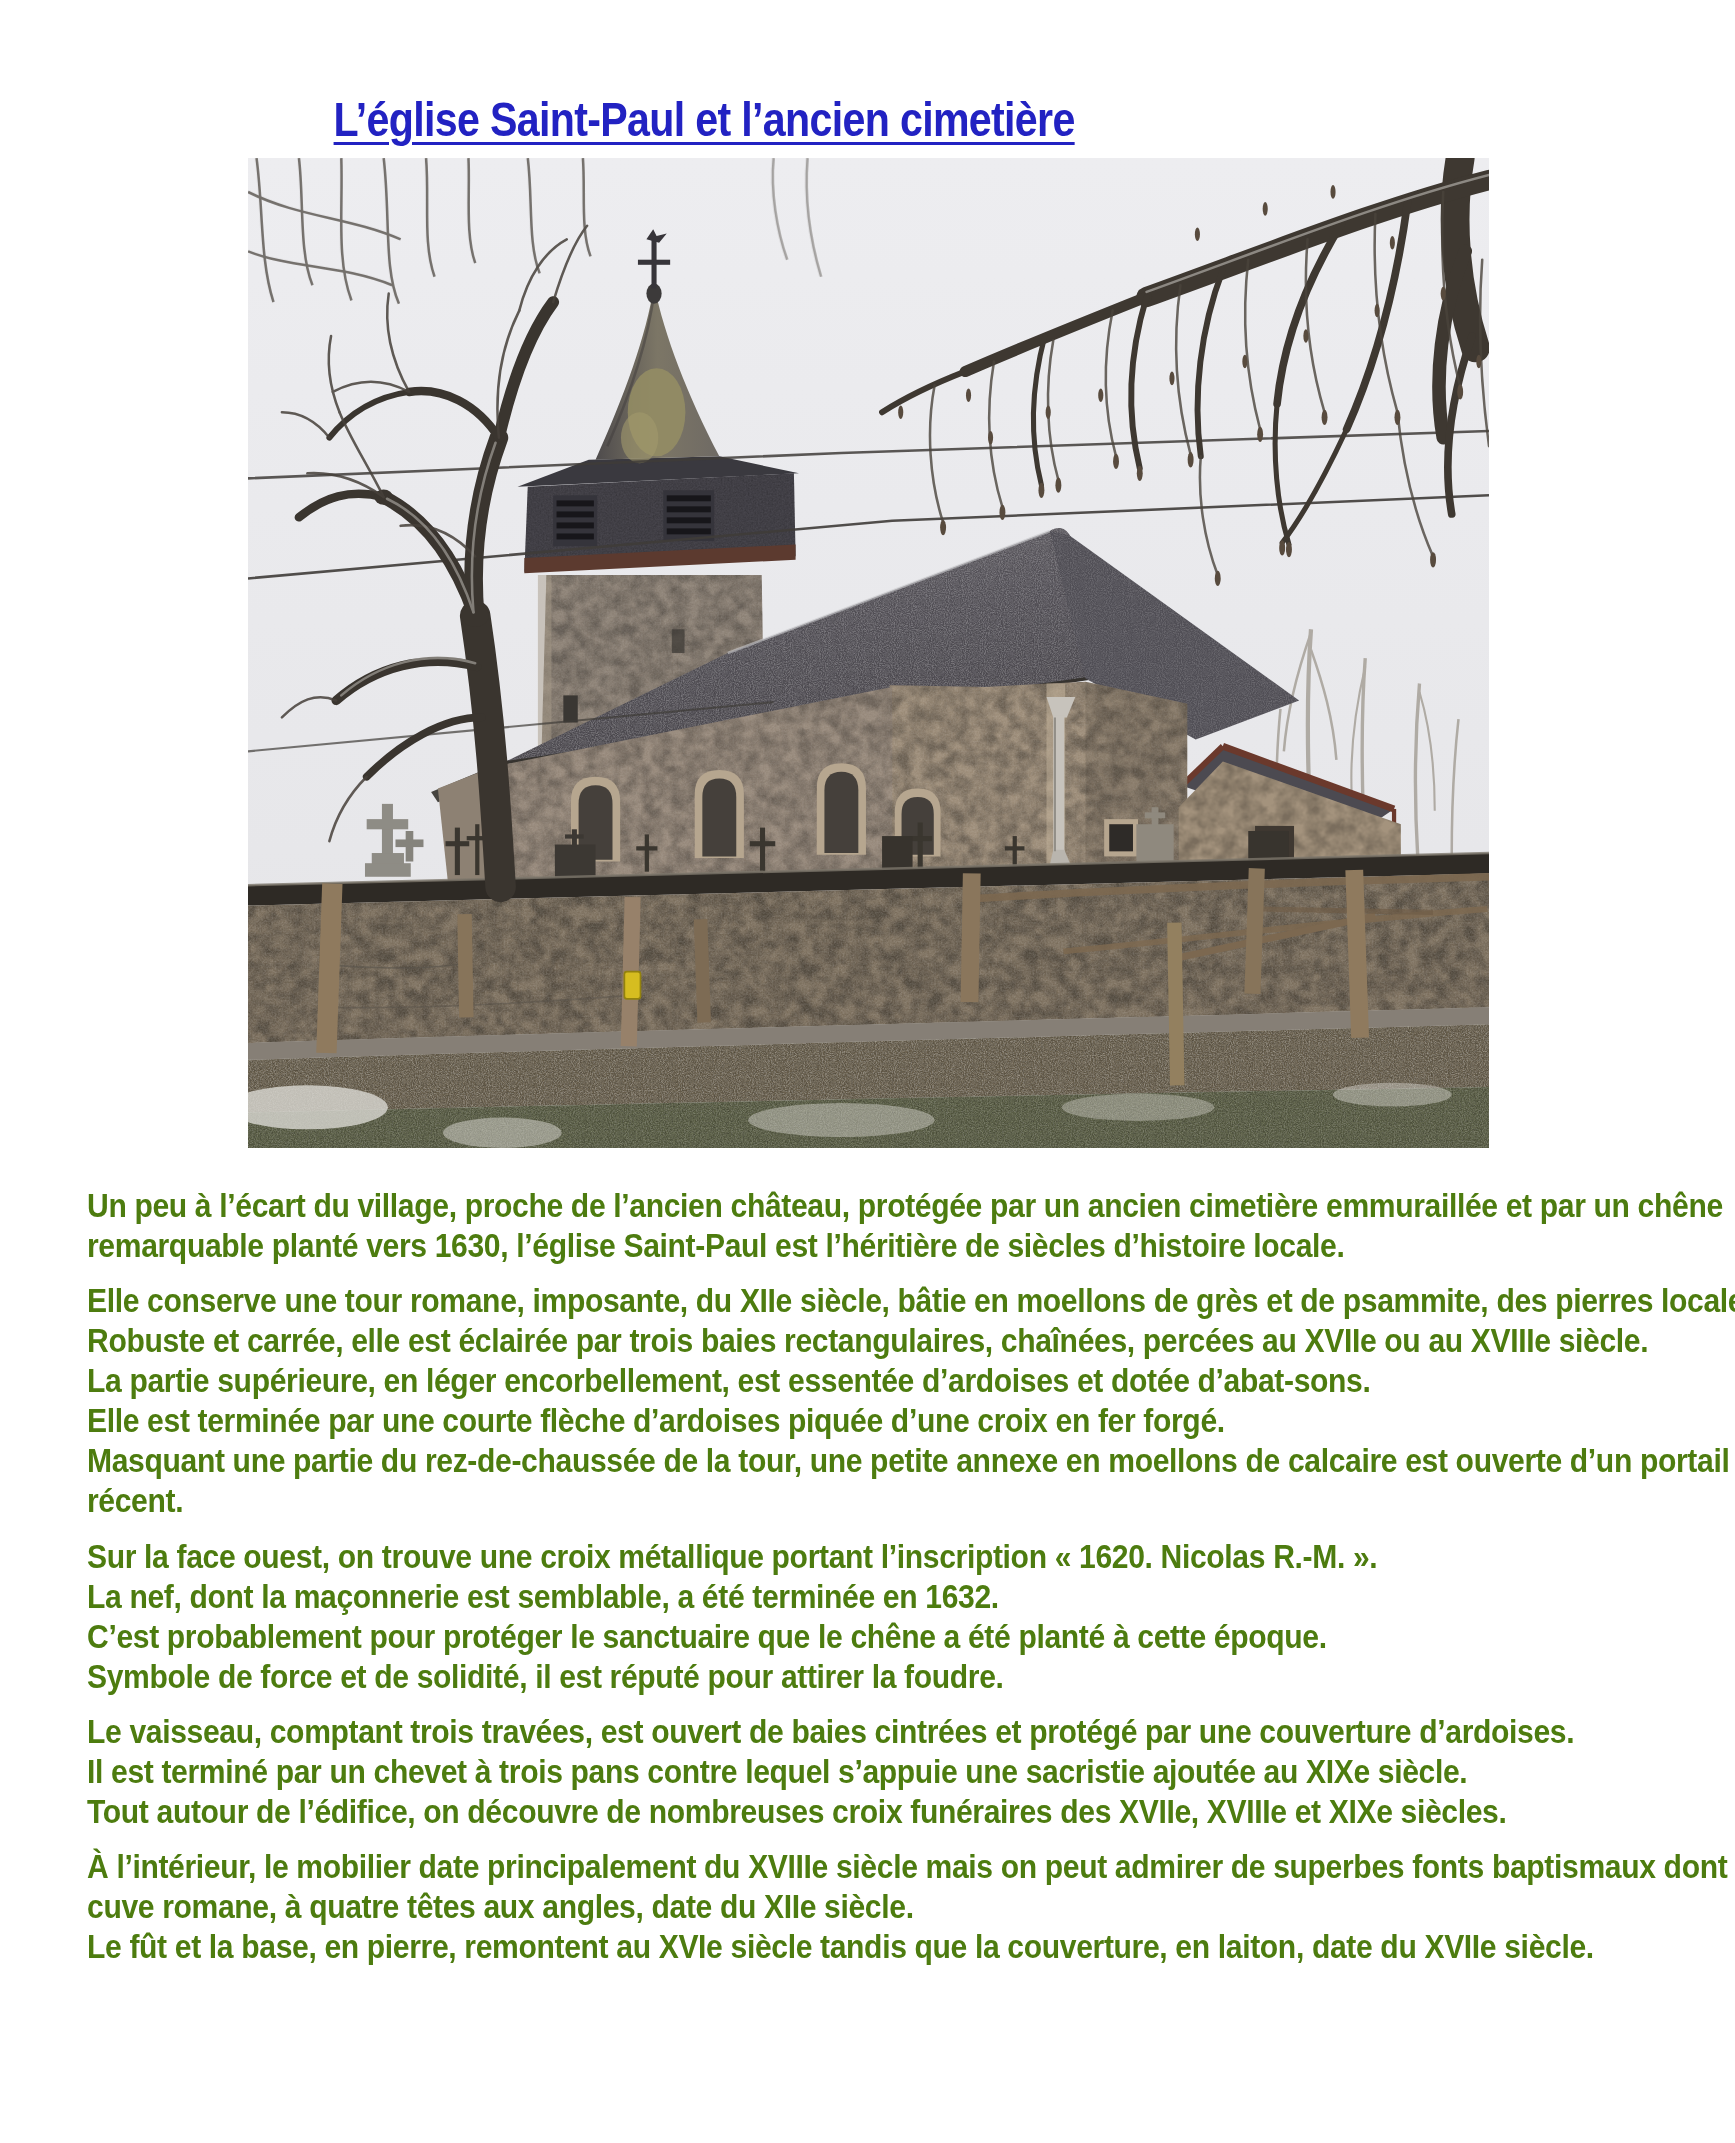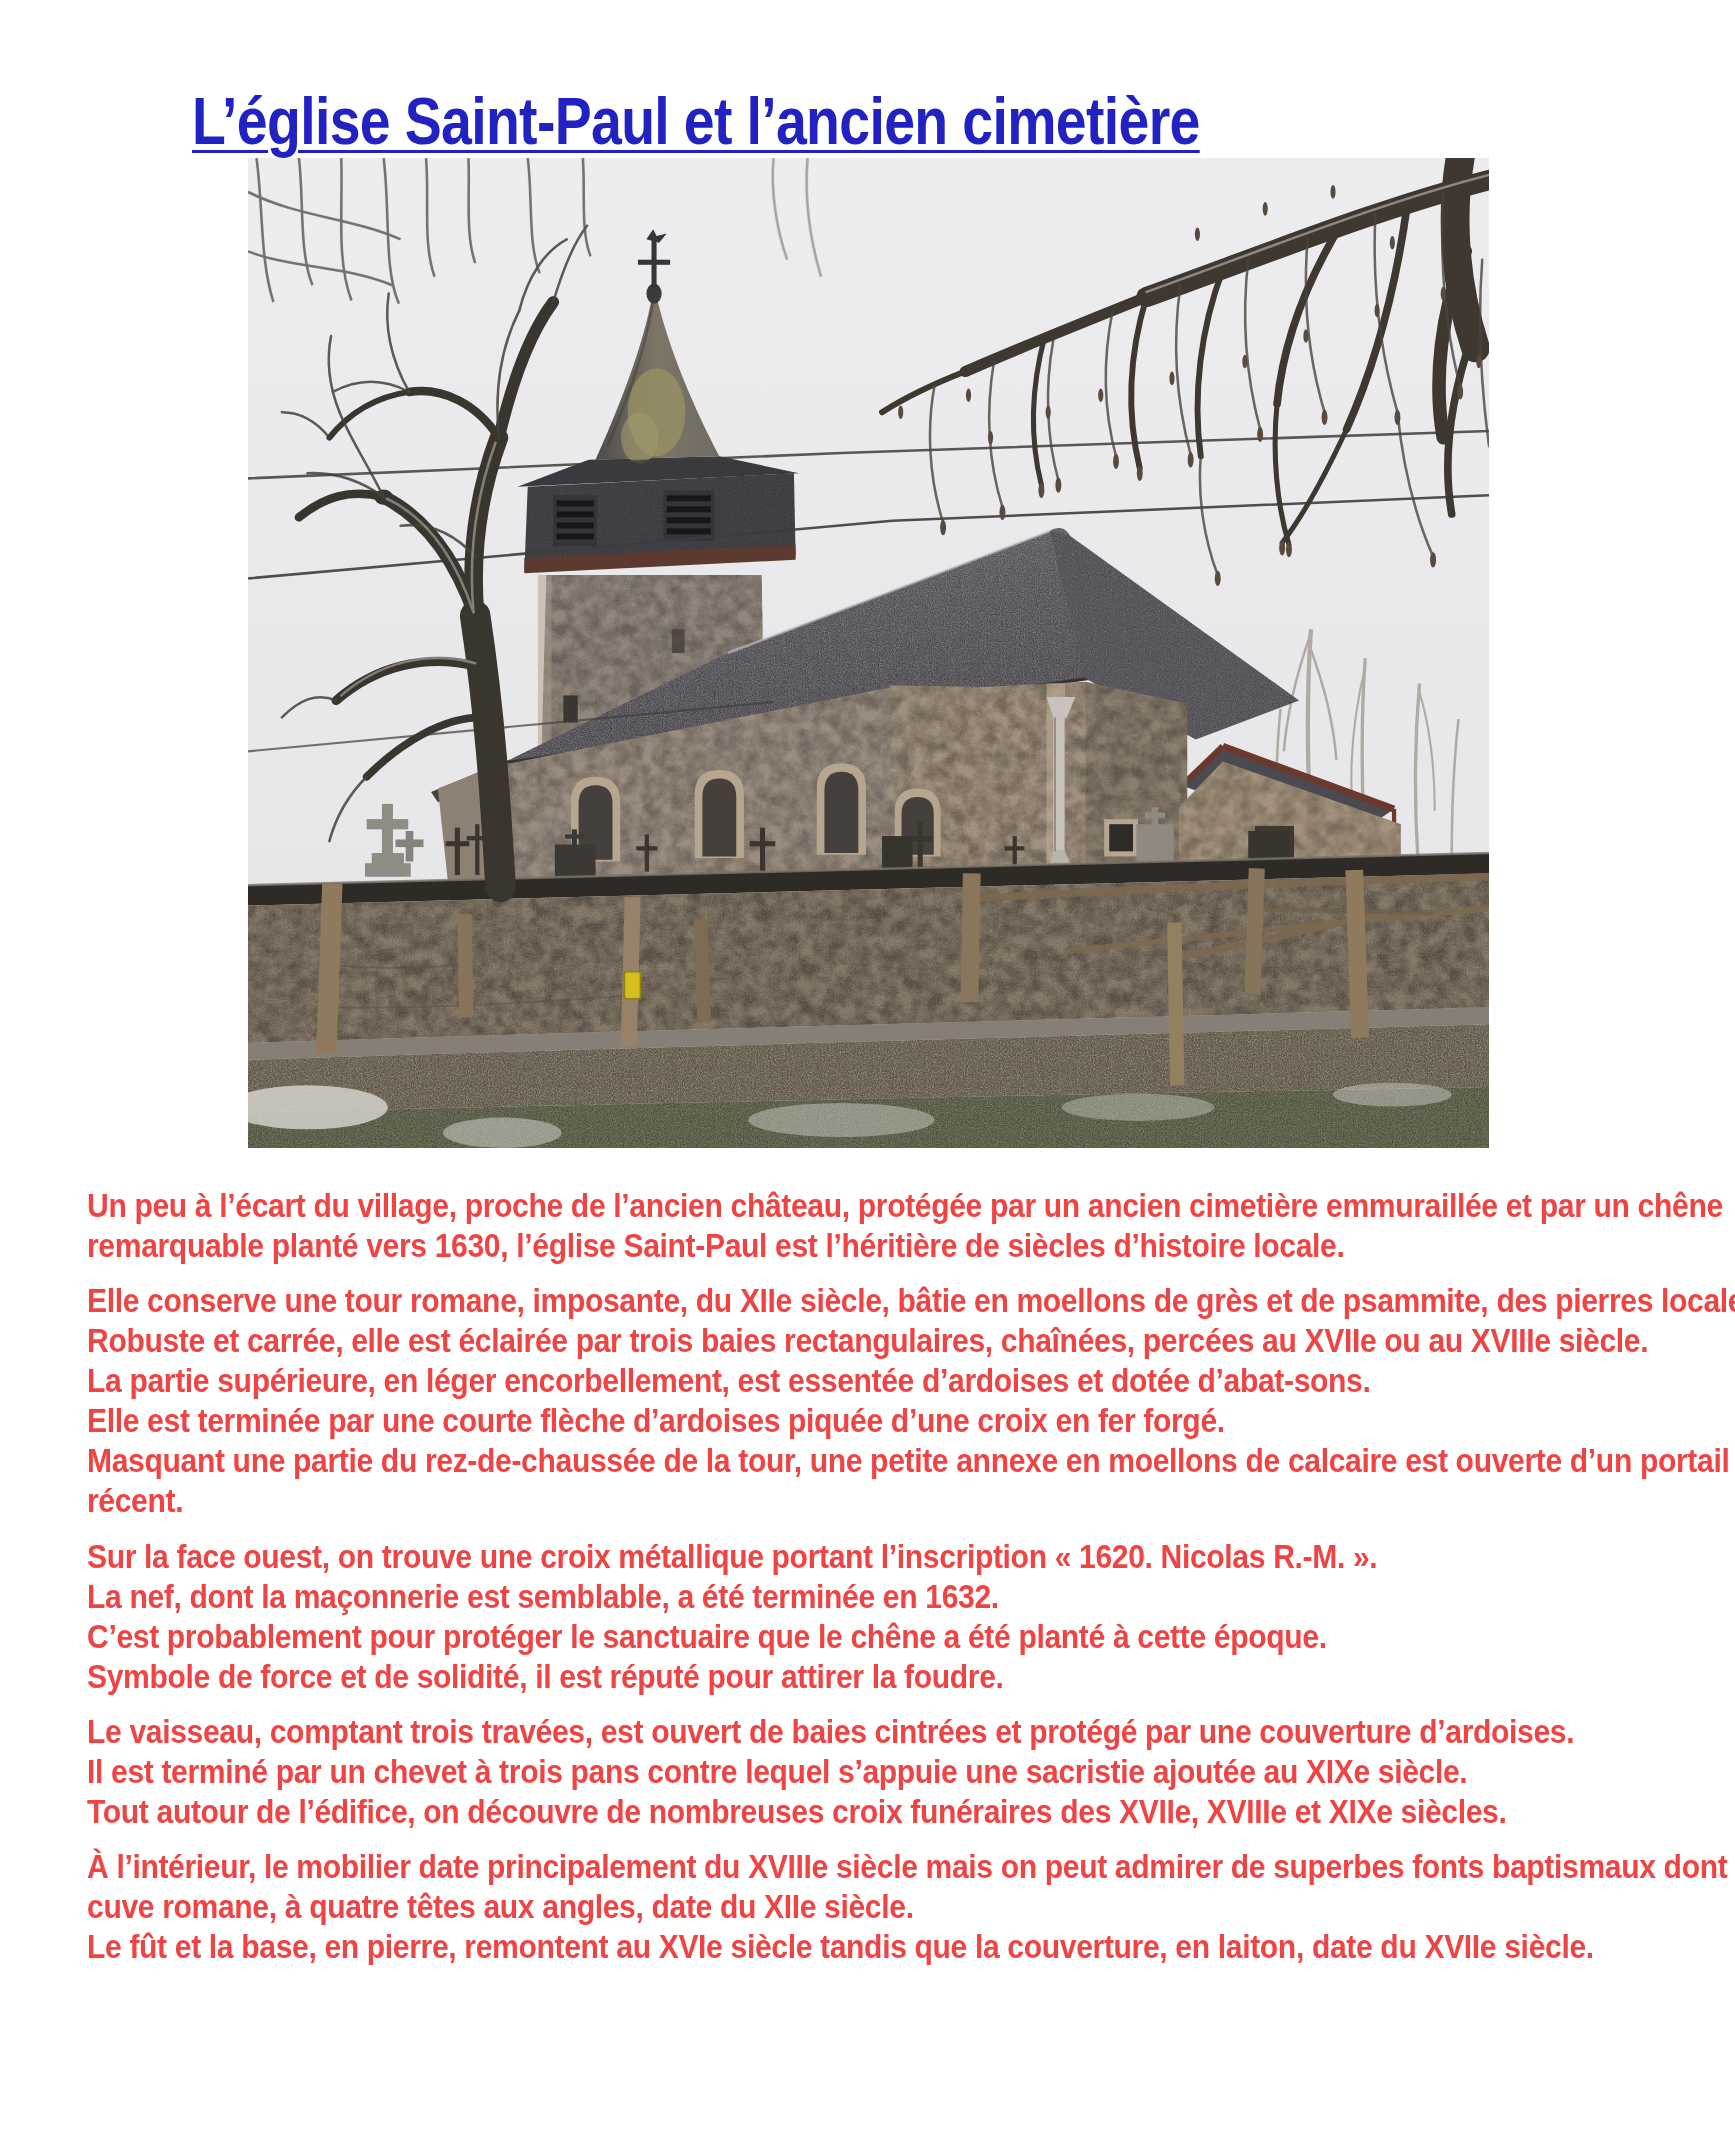--- a/index.html
+++ b/index.html
@@ -2,32 +2,32 @@
 <html style="font-size:13.6px"><head>
 <meta charset="utf-8">
 <style>
   html,body{margin:0;padding:0;}
   body{
     width:1736px;height:2143px;background:#ffffff;position:relative;overflow:hidden;
     font-family:"Liberation Sans", sans-serif;
   }
   .page{position:absolute;inset:0;}
   .title{
-    position:absolute;top:75px;left:0;width:1376px;margin:8px;text-align:center;
-    font-size:66px;font-weight:bold;color:#2222c2;letter-spacing:-0.8px;
+    position:absolute;top:75px;left:0;width:1376px;margin:16px;text-align:center;
+    font-size:49px;font-weight:bold;color:#2222c2;letter-spacing:-0.8px;
   }
   .title .t{
     display:inline-block;transform:scaleX(0.84);transform-origin:50% 50%;
     text-decoration:underline;text-decoration-thickness:3.4px;text-underline-offset:6px;
   }
   .photo{position:absolute;left:248px;top:158px;width:1241px;height:990px;margin:0;}
   .photo svg{display:block;width:100%;height:100%;}
   .content{
     position:absolute;left:87px;top:1185px;width:1568px;
-    color:#ef4444;font-weight:bold;font-size:34px;letter-spacing:-0.4px;
+    color:#4d7c0f;font-weight:bold;font-size:34px;letter-spacing:-0.4px;
   }
   .para{margin:0 0 15.3px 0;}
   .para.big-gap{margin-bottom:37px;}
   .line{
     display:block;white-space:nowrap;line-height:40px;
     transform:scaleX(0.885);transform-origin:0 50%;
   }
 </style>
 </head>
 <body>

